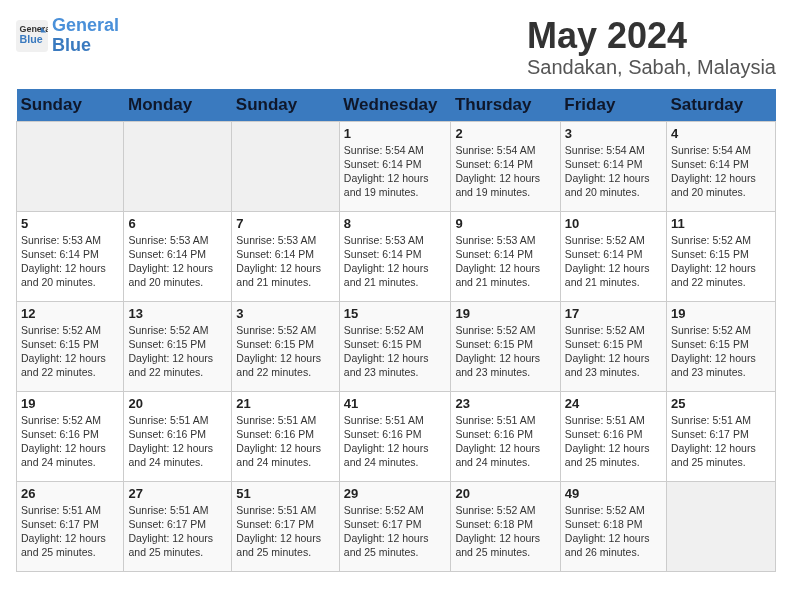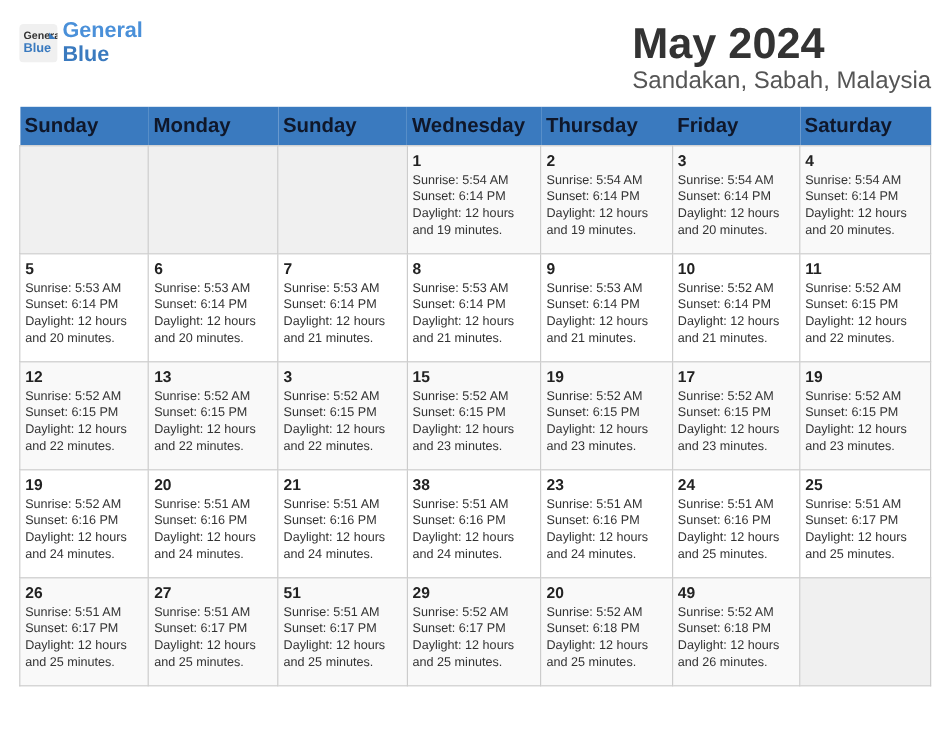--- a/index.html
+++ b/index.html
@@ -275,21 +275,21 @@
 and 24 minutes.</div>
         </td>
         <td>
           <span class="day-num">21</span>
           <div class="day-info" style="white-space: pre-line;">Sunrise: 5:51 AM
 Sunset: 6:16 PM
 Daylight: 12 hours
 and 24 minutes.</div>
         </td>
         <td>
-          <span class="day-num">38</span>
+          <span class="day-num">41</span>
           <div class="day-info" style="white-space: pre-line;">Sunrise: 5:51 AM
 Sunset: 6:16 PM
 Daylight: 12 hours
 and 24 minutes.</div>
         </td>
         <td>
           <span class="day-num">23</span>
           <div class="day-info" style="white-space: pre-line;">Sunrise: 5:51 AM
 Sunset: 6:16 PM
 Daylight: 12 hours

